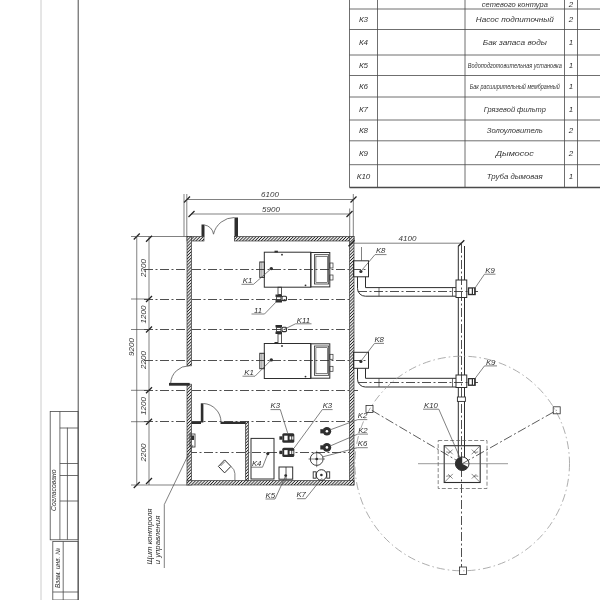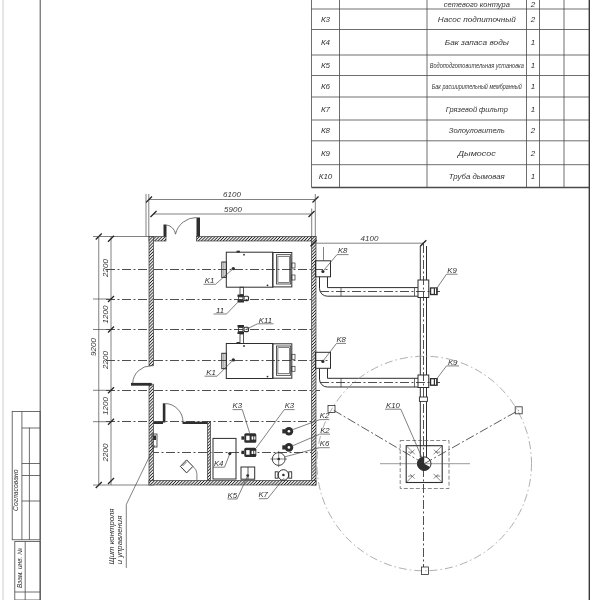--- a/index.html
+++ b/index.html
@@ -1,16 +1,16 @@
 <!DOCTYPE html>
 <html><head>
 <meta charset="utf-8">
 <style>
 html,body{margin:0;padding:0;background:#fff;}
-#sheet{width:480px;height:600px;position:relative;font-family:"Liberation Sans",sans-serif;filter:grayscale(1);}
+#sheet{width:480px;height:600px;position:relative;font-family:"Liberation Sans",sans-serif;filter:grayscale(1);margin-left:38px;}
 text{font-family:"Liberation Sans",sans-serif;fill:#333;}
 .lbl{font-style:italic;font-size:7.8px;fill:#2e2e2e;}
 .dim{font-style:italic;font-size:8px;fill:#3a3a3a;}
 .tbl{font-style:italic;font-size:8px;fill:#2e2e2e;}
 </style>
 </head>
 <body>
 <div id="sheet">
 <svg width="600" height="600" viewBox="0 0 600 600">
 <defs>

